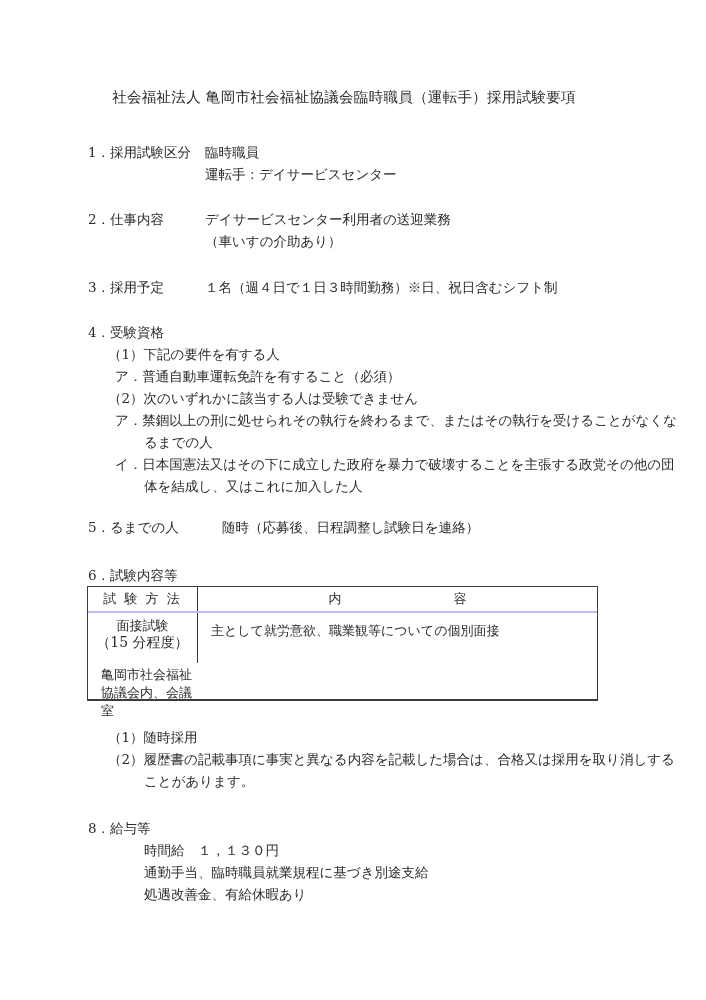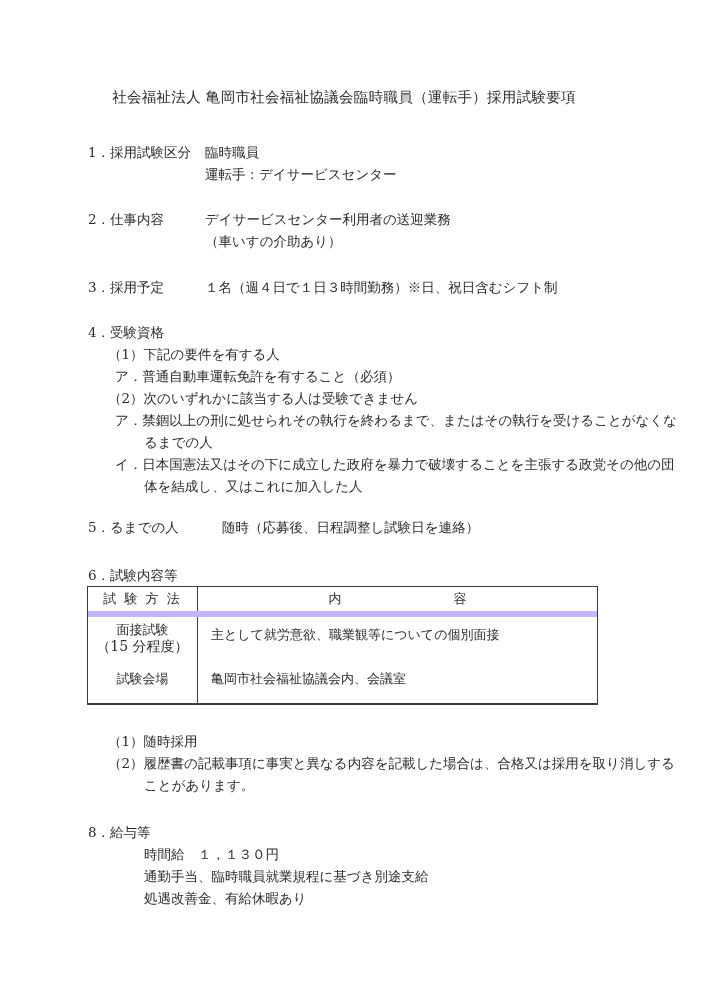--- a/index.html
+++ b/index.html
@@ -47,21 +47,21 @@
   .table {
     box-sizing: border-box;
     width: 511px;
     margin-left: -1px;
     border: 1px solid #3c3c3c;
     border-bottom-width: 2px;
   }
   .trow { display: grid; grid-template-columns: 110px 1fr; }
   .tcell { box-sizing: border-box; font-size: 13px; }
   .tcl { border-right: 1px solid #3c3c3c; text-align: center; }
-  .thead { border-bottom: 6px solid #c4b5fd; }
+  .thead { border-bottom: 2px solid #c4b5fd; }
   .thead .tcell { height: 24px; line-height: 24px; }
   .thead .tcl { letter-spacing: 2px; }
   .thead-content { display: flex; justify-content: center; gap: 112px; }
   .tbody1 .tcell { height: 50px; }
   .tbody1 .tcl { padding-top: 4px; }
   .tbody1 .tcl div { line-height: 17px; }
   .tbody1 .tcl .small { font-size: 14px; }
   .tbody1 .tcr { padding: 9px 0 0 13px; line-height: 18px; font-family: Liberation Serif, serif; }
   .tbody2 .tcell { height: 36px; }
   .tbody2 .tcl { padding-top: 3px; line-height: 18px; }
@@ -127,21 +127,20 @@
         </div>
       </div>
       <div class="trow tbody1">
         <div class="tcell tcl">
           <div>面接試験</div>
           <div class="small">（15 分程度）</div>
         </div>
         <div class="tcell tcr">主として就労意欲、職業観等についての個別面接</div>
       </div>
       <div class="trow tbody2">
-        <div class="tcell tcl">試験会場</div>
         <div class="tcell tcr">亀岡市社会福祉協議会内、会議室</div>
       </div>
     </div>
   </div>
 
   <div class="mt-s7">
     <div class="line ind-paren">（1）随時採用</div>
     <div class="line ind-paren">（2）履歴書の記載事項に事実と異なる内容を記載した場合は、合格又は採用を取り消しする</div>
     <div class="line ind-wrap">ことがあります。</div>
   </div>

